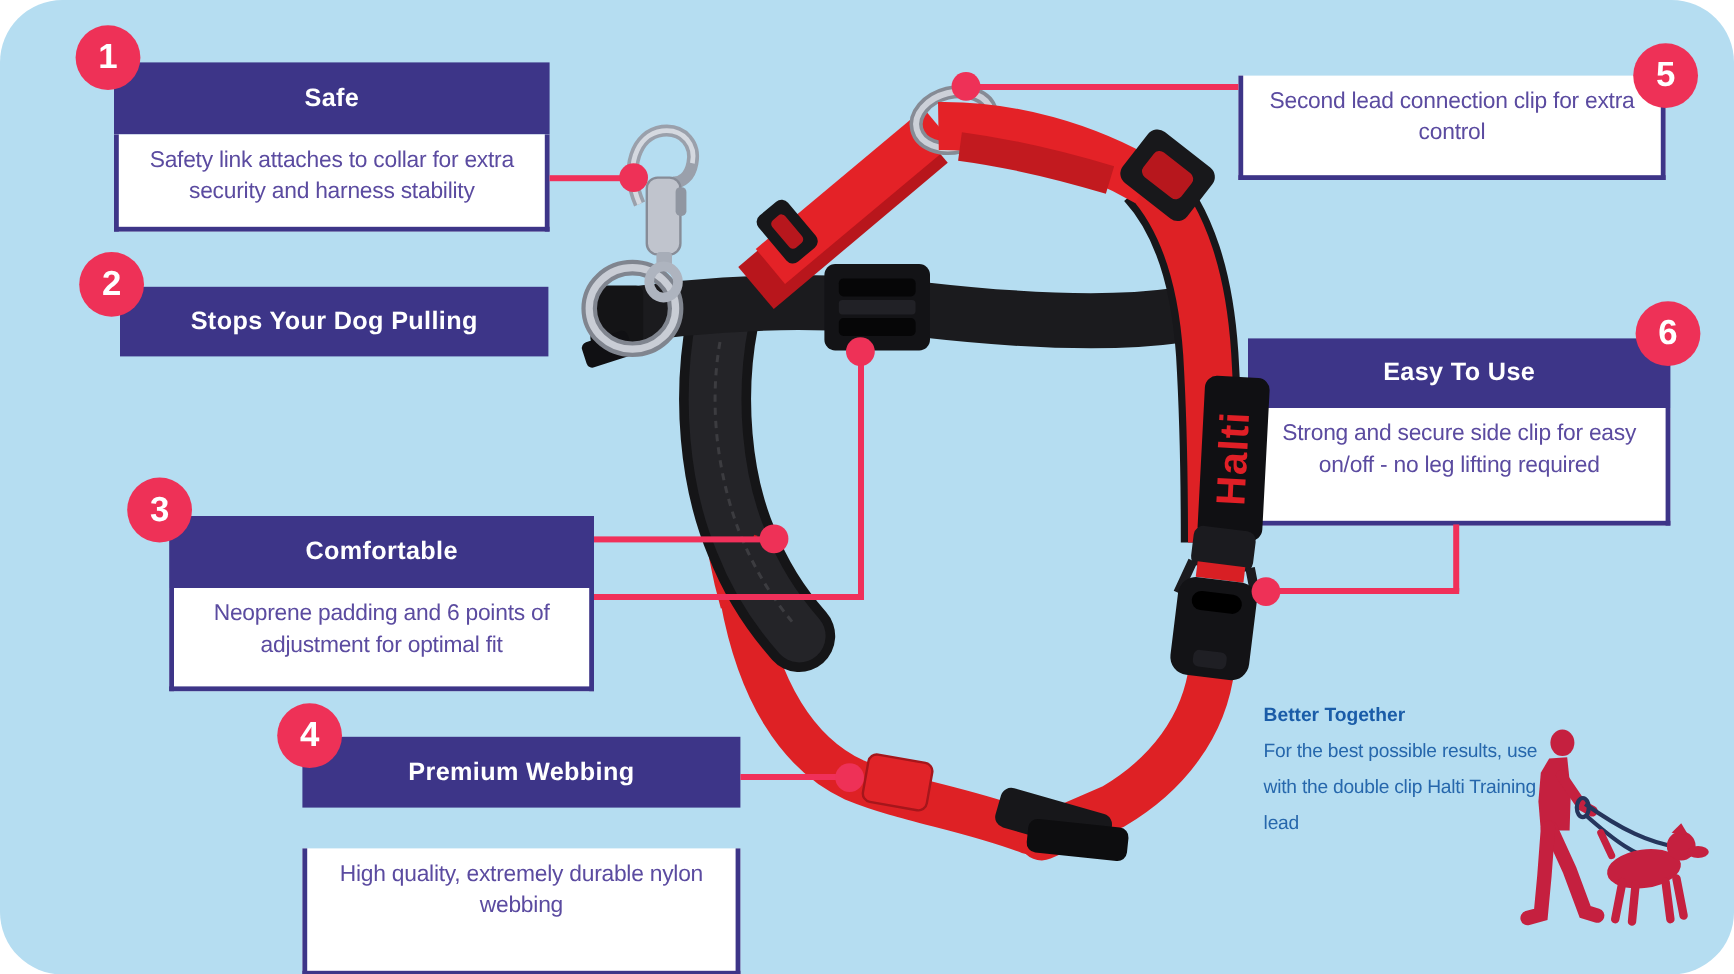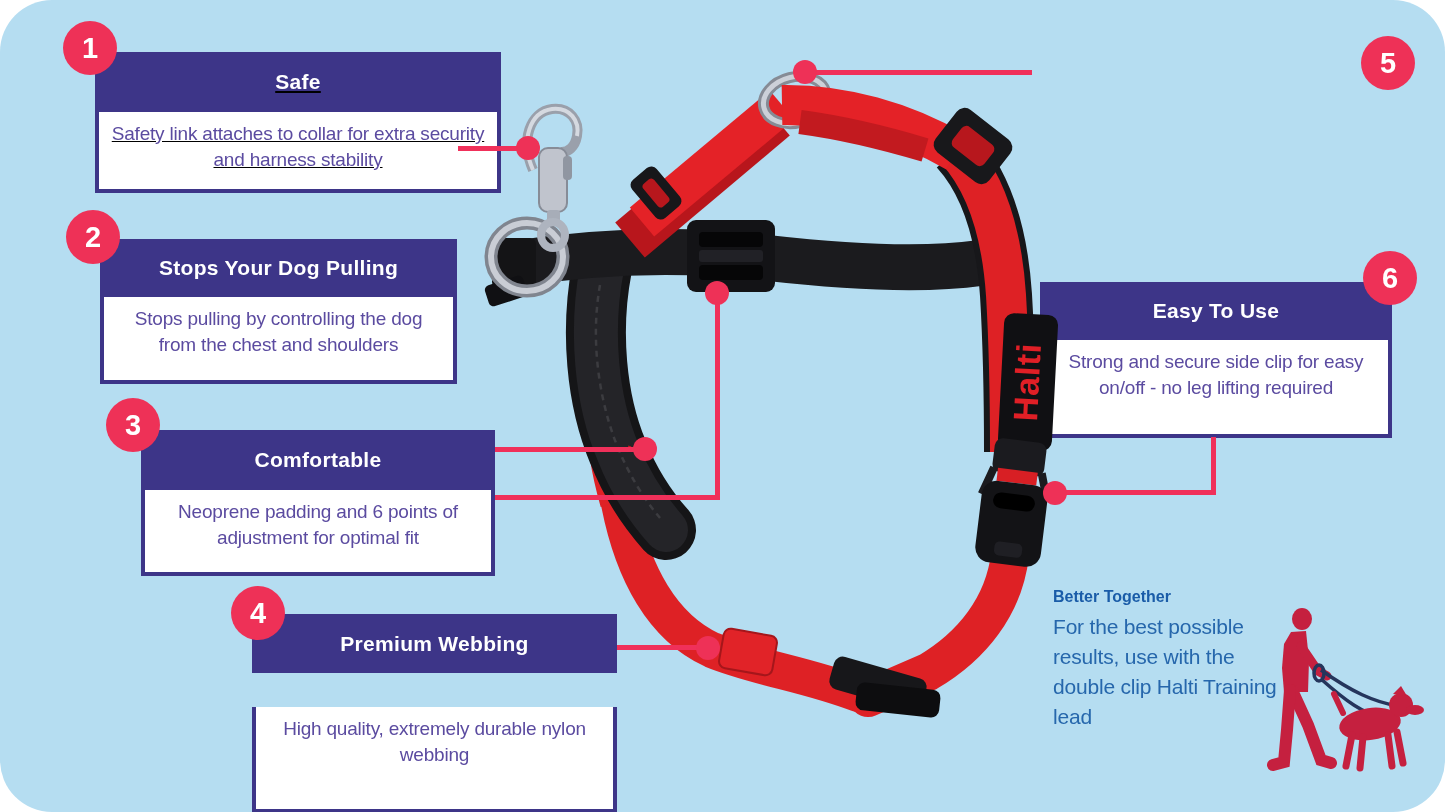--- a/index.html
+++ b/index.html
@@ -22,21 +22,21 @@
     display:flex;align-items:center;justify-content:center;
     font-weight:bold;font-size:21px;letter-spacing:.3px;
   }
   .callout .bd{
     background:#ffffff;color:#5b4ba0;
     border:4px solid #3d3588;border-top:none;
     box-sizing:border-box;
     text-align:center;font-size:19px;line-height:26px;letter-spacing:-0.2px;
     padding:9px 12px 0 12px;
   }
-  #c1{left:95px;top:52px;width:406px;text-decoration:underline;}   #c1 .hd{height:60px;} #c1 .bd{height:81px;}
+  #c1{left:95px;top:52px;width:363px;}   #c1 .hd{height:60px;} #c1 .bd{height:81px;}
   #c2{left:100px;top:239px;width:357px;} #c2 .hd{height:58px;} #c2 .bd{height:87px;}
   #c3{left:141px;top:430px;width:354px;border-radius:14px;} #c3 .hd{height:60px;} #c3 .bd{height:86px;}
   #c4{left:252px;top:614px;width:365px;} #c4 .hd{height:59px;} #c4 .bd{height:106px;margin-top:34px;}
   #c5{left:1032px;top:63px;width:356px;} #c5 .hd{height:64px;} #c5 .bd{height:87px;}
   #c6{left:1040px;top:282px;width:352px;}#c6 .hd{height:58px;} #c6 .bd{height:98px;}
   
   .badge{
     position:absolute;z-index:5;width:54px;height:54px;border-radius:50%;
     background:#ee3157;color:#fff;font-weight:bold;font-size:29px;
     display:flex;align-items:center;justify-content:center;
@@ -54,44 +54,44 @@
   #l5 {left:805px;top:70px;width:227px;height:5px;}
   #l6v{left:1211px;top:437px;width:5px;height:56px;}
   #l6h{left:1055px;top:490px;width:161px;height:5px;}
   #d1 {left:516px;top:136px;} #d3a{left:633px;top:437px;} #d3b{left:705px;top:281px;}
   #d4 {left:696px;top:636px;} #d5 {left:793px;top:60px;}  #d6 {left:1043px;top:481px;}
   
   #art{position:absolute;left:0;top:0;z-index:3;pointer-events:none;}
   
   .bt{position:absolute;left:1053px;top:588px;width:238px;z-index:2;color:#1a5ca8;}
   .bt .bt-h{font-weight:bold;font-size:16px;margin:0 0 6px 0;}
-  .bt .bt-b{font-size:21px;line-height:30px;letter-spacing:-0.2px;color:#2667ac;}
+  .bt .bt-b{font-size:16px;line-height:30px;letter-spacing:-0.2px;color:#2667ac;}
 </style>
 </head>
 <body>
 
 <div class="card">
 
   <div class="callout" id="c1">
     <div class="hd">Safe</div>
     <div class="bd">Safety link attaches to collar for extra security and harness stability</div>
   </div>
   <div class="callout" id="c2">
     <div class="hd">Stops Your Dog Pulling</div>
-    <div class="bd">Stops pulling by controlling the dog from the chest and shoulders</div>
   </div>
   <div class="callout" id="c3">
     <div class="hd">Comfortable</div>
     <div class="bd">Neoprene padding and 6 points of adjustment for optimal fit</div>
   </div>
   <div class="callout" id="c4">
     <div class="hd">Premium Webbing</div>
     <div class="bd">High quality, extremely durable nylon webbing</div>
   </div>
   <div class="callout" id="c5">
+    <div class="bd">Second lead connection clip for extra control</div>
   </div>
   <div class="callout" id="c6">
     <div class="hd">Easy To Use</div>
     <div class="bd">Strong and secure side clip for easy on/off - no leg lifting required</div>
   </div>
 
   <svg id="art" width="1445" height="812" viewBox="0 0 1445 812">
 
     <path d="M618,498 C632,575 664,628 712,650 C756,668 806,674 858,694" fill="none" stroke="#de2125" stroke-width="36" stroke-linecap="round"></path>
 

